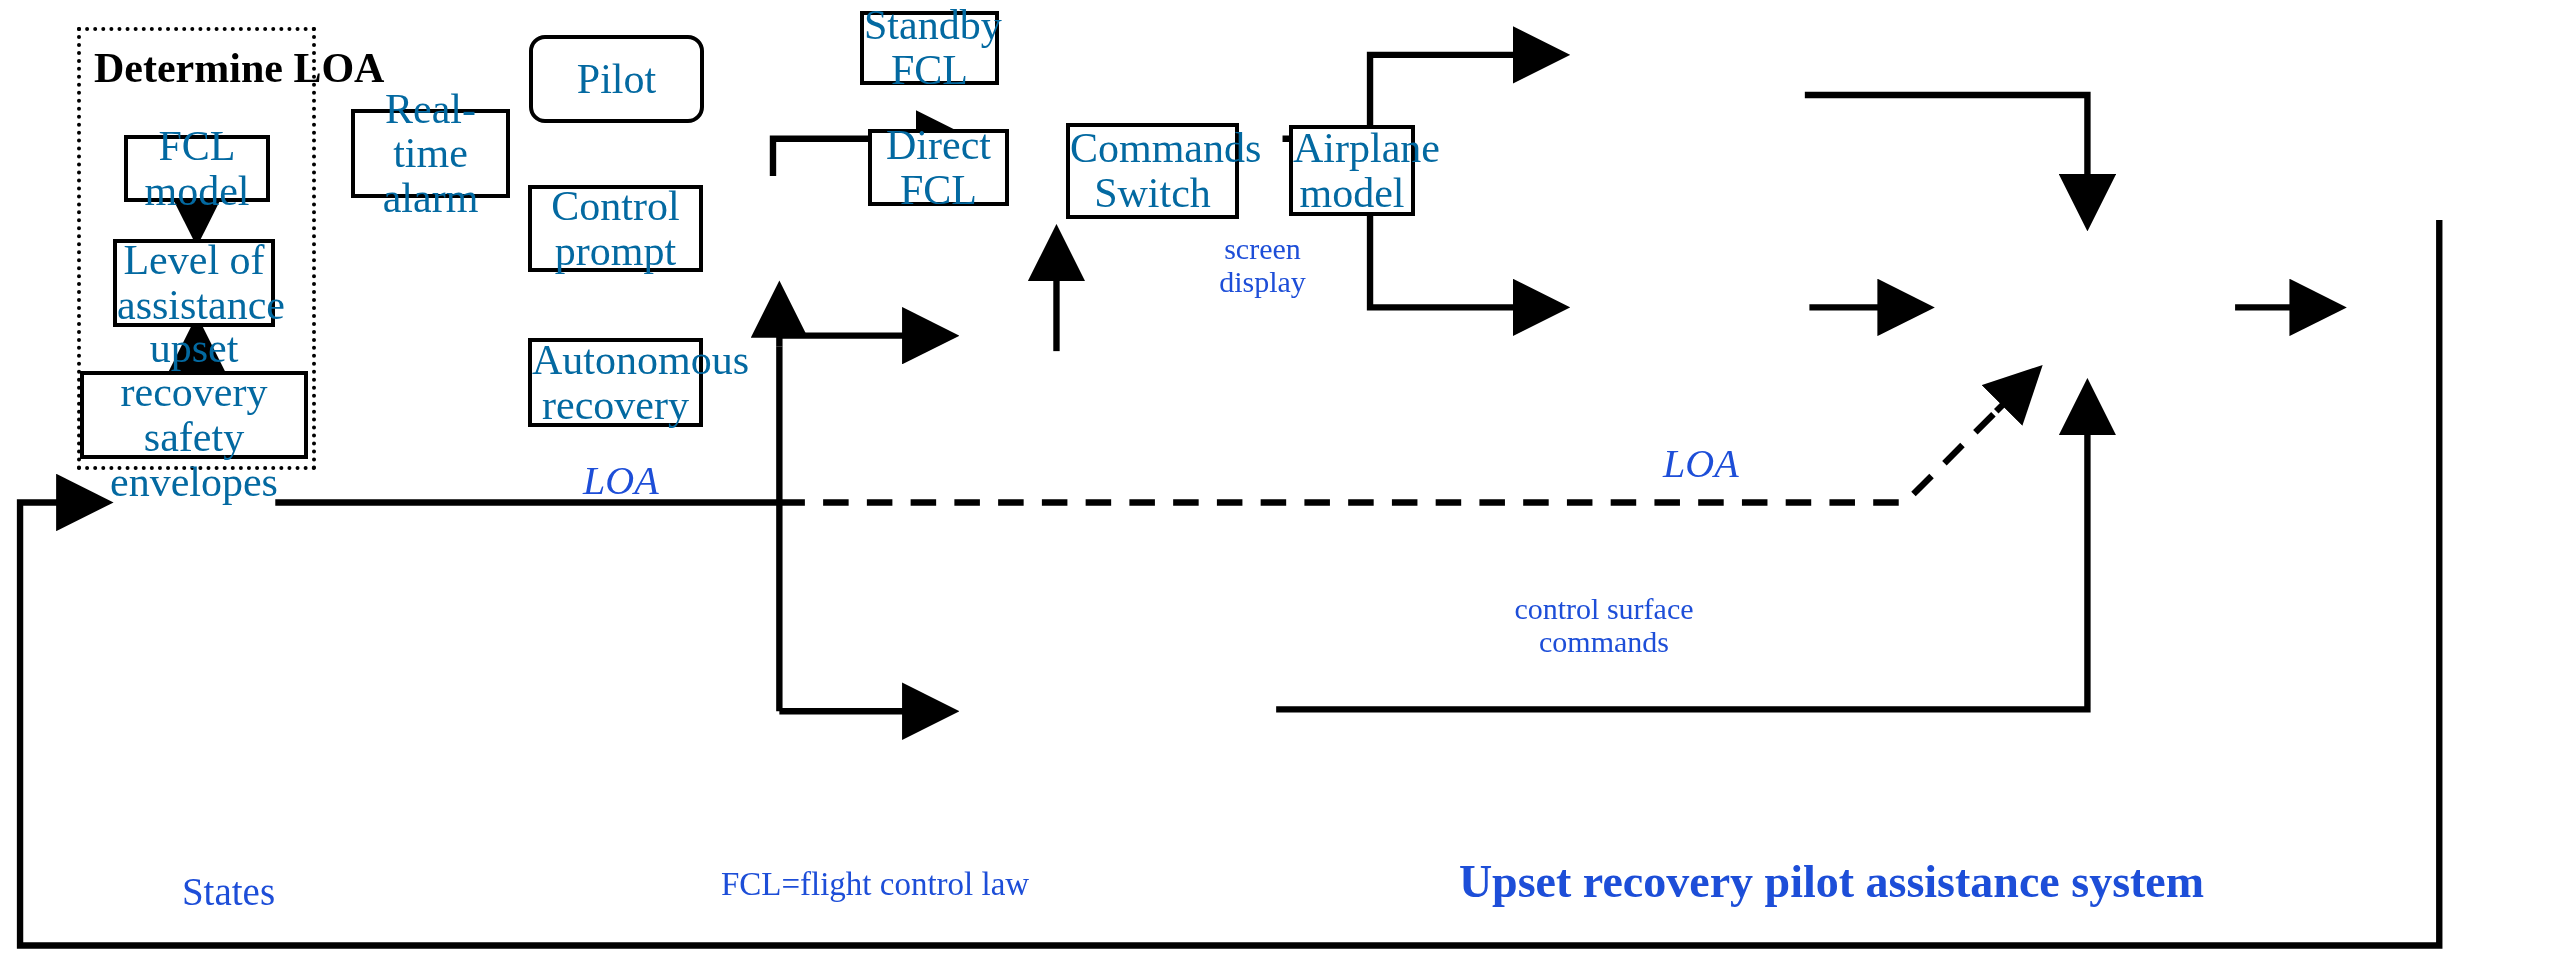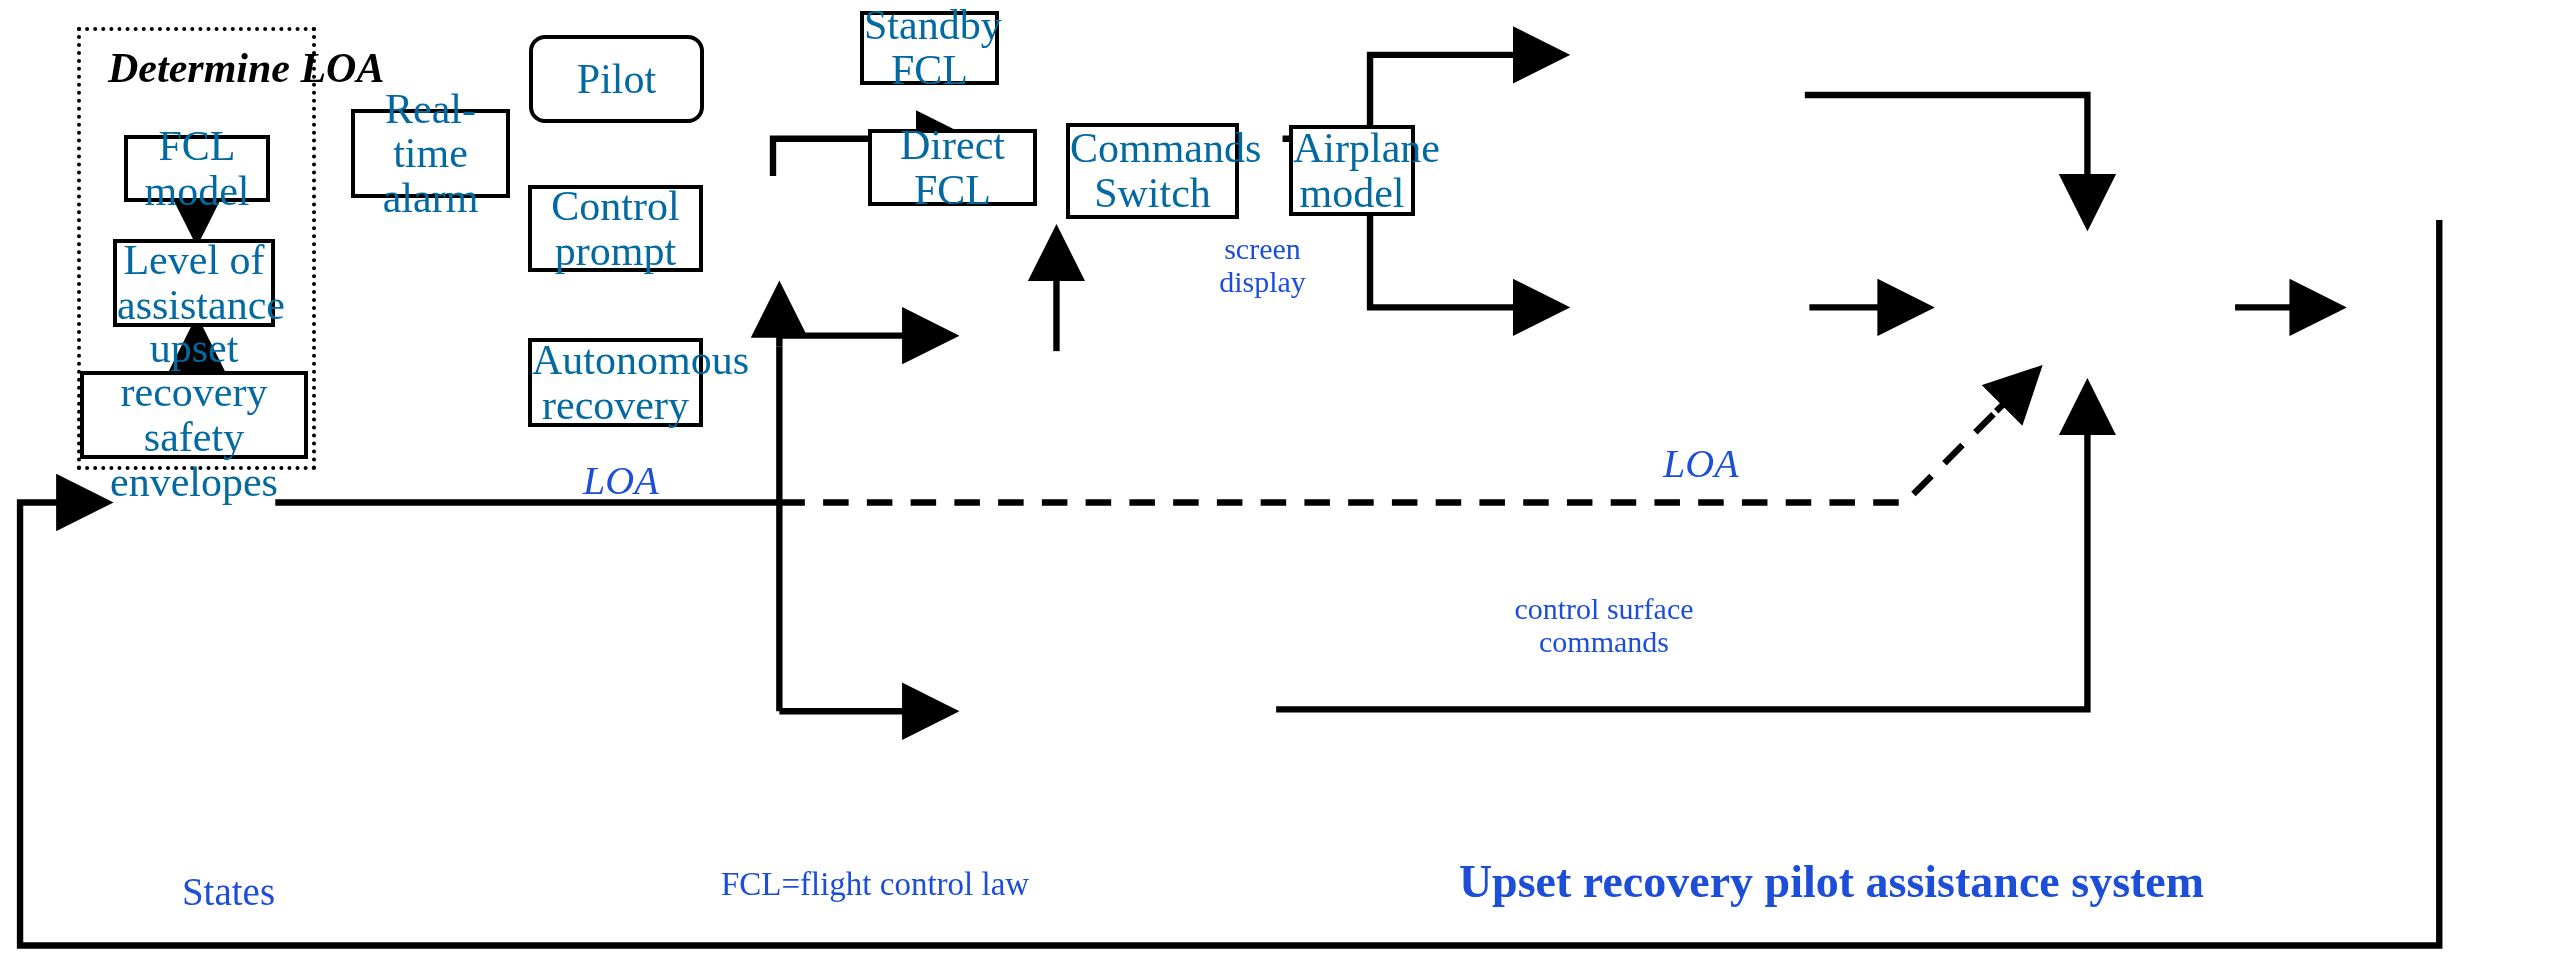--- a/index.html
+++ b/index.html
@@ -78,21 +78,21 @@
     color: #000000;
     z-index: 6;
   }
 </style>
 </head>
 <body>
 
 <div id="root">
 
   <div class="group-box" style="left:77px; top:27px; width:239px; height:443px;"></div>
-  <div class="group-title" style="left:108px; top:44px;font-style:italic;">Determine LOA</div>
+  <div class="group-title" style="left:94px; top:44px;">Determine LOA</div>
 
   <svg id="wires" viewBox="0 0 2826 1067">
     <defs>
       <marker id="ah" markerWidth="9" markerHeight="9" refX="7.2" refY="4.5" orient="auto" markerUnits="strokeWidth">
         <path d="M0,0 L9,4.5 L0,9 z" fill="#000"></path>
       </marker>
       <marker id="ahd" markerWidth="7" markerHeight="7" refX="5.4" refY="3.5" orient="auto" markerUnits="strokeWidth">
         <path d="M0,0 L7,3.5 L0,7 z" fill="#000"></path>
       </marker>
     </defs>
@@ -170,21 +170,21 @@
   <div class="node" style="left:528px; top:338px; width:175px; height:89px;">
     <span>Autonomous
 recovery</span>
   </div>
 
   <div class="node" style="left:860px; top:11px; width:139px; height:74px;">
     <span>Standby
 FCL</span>
   </div>
 
-  <div class="node" style="left:868px; top:129px; width:169px; height:77px;">
+  <div class="node" style="left:868px; top:129px; width:141px; height:77px;">
     <span>Direct
 FCL</span>
   </div>
 
   <div class="node" style="left:1066px; top:123px; width:173px; height:96px;">
     <span>Commands
 Switch</span>
   </div>
 
   <div class="node" style="left:1289px; top:125px; width:126px; height:91px;">

